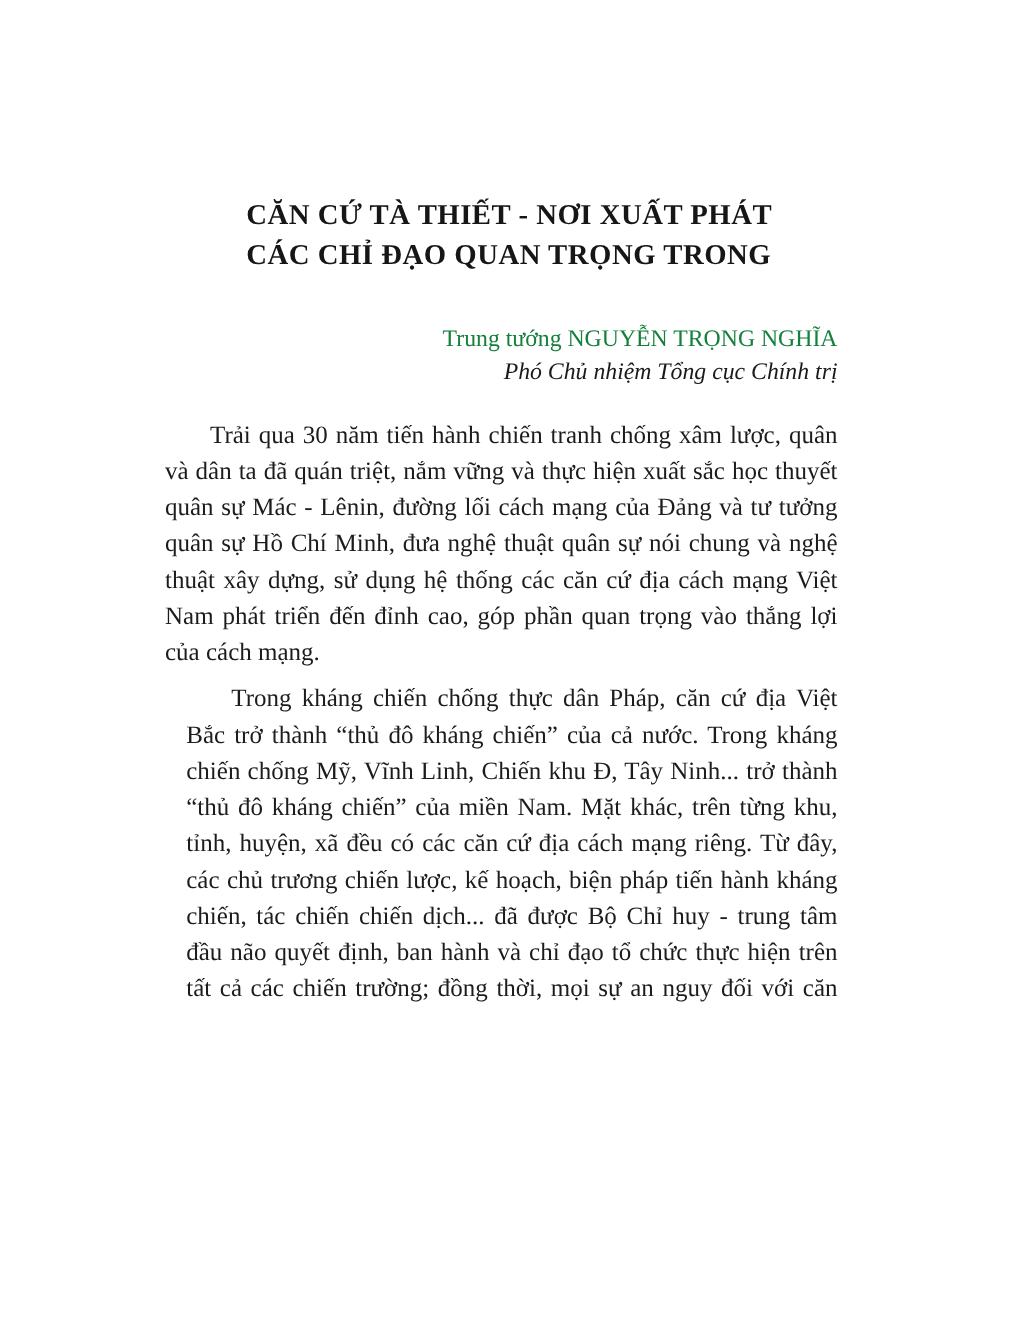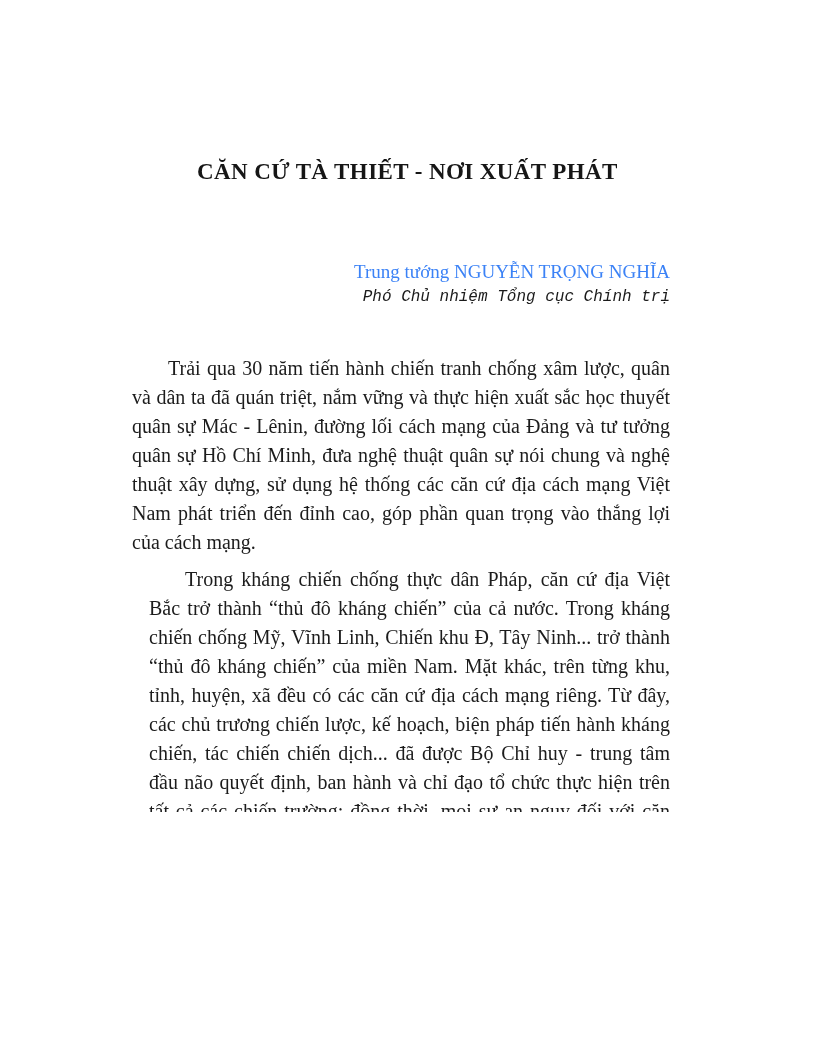--- a/index.html
+++ b/index.html
@@ -30,33 +30,32 @@
   .byline {
     position: absolute;
     right: 146px;
     top: 259px;
     text-align: right;
     white-space: nowrap;
   }
   .byline .author {
     font-size: 19px;
     line-height: 26px;
-    color: #3b82f6;
+    color: #15803d;
   }
   .byline .role {
-    font-size: 16px;
+    font-size: 19px;
     line-height: 25px;
     font-style: italic;
     color: #1a1a1a;
-    font-family: Liberation Mono, monospace;
   }
   .body-text {
     position: absolute;
     left: 132px;
-    top: 354px;
+    top: 334px;
     width: 538px;
     font-size: 20px;
     line-height: 29px;
     text-align: justify;
     color: #1c1c1c;
   }
   .body-text p {
     text-indent: 36px;
     margin: 0;
   }
@@ -73,20 +72,21 @@
     color: #1a1a1a;
   }
 </style>
 </head>
 <body>
 
 <div class="page">
 
   <header class="title-block">
     <div class="title-line">CĂN CỨ TÀ THIẾT - NƠI XUẤT PHÁT</div>
+    <div class="title-line">CÁC CHỈ ĐẠO QUAN TRỌNG TRONG</div>
   </header>
 
   <div class="byline">
     <div class="author">Trung tướng NGUYỄN TRỌNG NGHĨA</div>
     <div class="role">Phó Chủ nhiệm Tổng cục Chính trị</div>
   </div>
 
   <main class="body-text">
     <p>Trải qua 30 năm tiến hành chiến tranh chống xâm lược, quân và dân ta đã quán triệt, nắm vững và thực hiện xuất sắc học thuyết quân sự Mác - Lênin, đường lối cách mạng của Đảng và tư tưởng quân sự Hồ Chí Minh, đưa nghệ thuật quân sự nói chung và nghệ thuật xây dựng, sử dụng hệ thống các căn cứ địa cách mạng Việt Nam phát triển đến đỉnh cao, góp phần quan trọng vào thắng lợi của cách mạng.</p>
     <p>Trong kháng chiến chống thực dân Pháp, căn cứ địa Việt Bắc trở thành “thủ đô kháng chiến” của cả nước. Trong kháng chiến chống Mỹ, Vĩnh Linh, Chiến khu Đ, Tây Ninh... trở thành “thủ đô kháng chiến” của miền Nam. Mặt khác, trên từng khu, tỉnh, huyện, xã đều có các căn cứ địa cách mạng riêng. Từ đây, các chủ trương chiến lược, kế hoạch, biện pháp tiến hành kháng chiến, tác chiến chiến dịch... đã được Bộ Chỉ huy - trung tâm đầu não quyết định, ban hành và chỉ đạo tổ chức thực hiện trên tất cả các chiến trường; đồng thời, mọi sự an nguy đối với căn cứ đều có ảnh hưởng trực tiếp đến mức độ phát triển của cuộc kháng chiến ở từng vùng, thậm chí trên toàn bộ cục diện chiến trường.</p>

